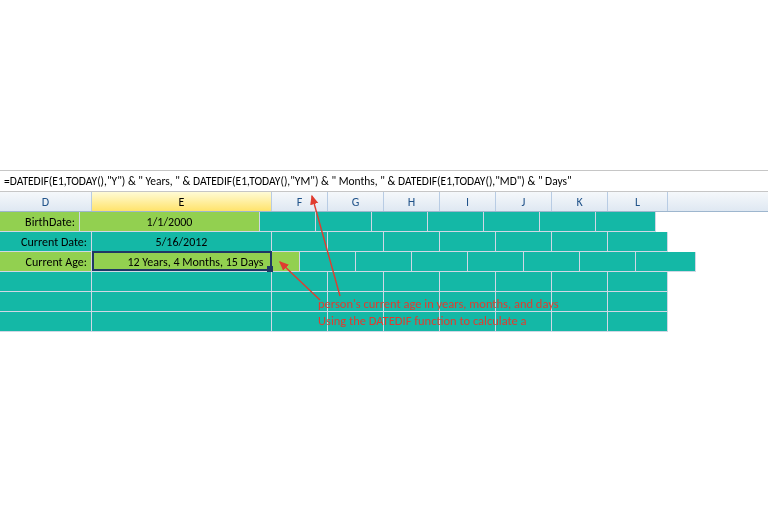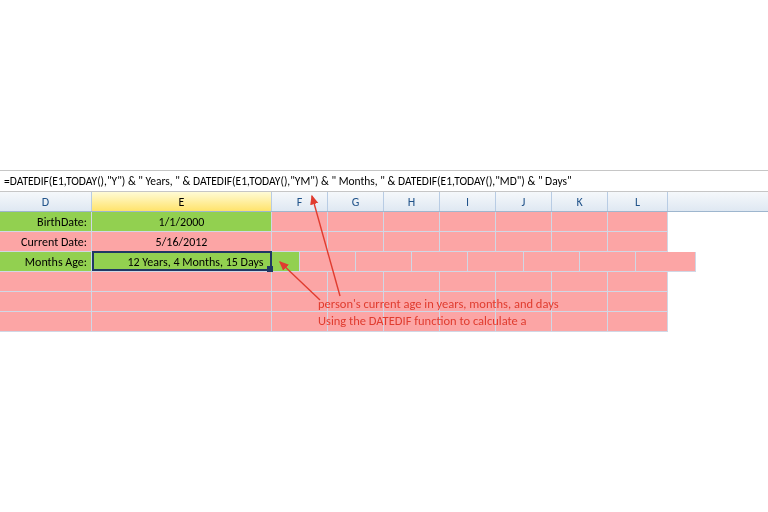--- a/index.html
+++ b/index.html
@@ -45,21 +45,21 @@
       color: #000;
     }
     .grid { position: relative; }
     .row { display: flex; height: 20px; }
     .cell {
       border-right: 1px solid #d0d7e5;
       border-bottom: 1px solid #d0d7e5;
       display: flex;
       align-items: center;
       padding: 0 4px;
-      background: #fca5a5;
+      background: #14b8a6;
       font-size: 12px;
       color: #000;
       overflow: visible;
       white-space: nowrap;
     }
     .cell.label { justify-content: flex-end; }
     .cell.center { justify-content: center; }
     .cell.green { background: #92d050; }
     .selected-outline {
       position: absolute;
@@ -103,21 +103,21 @@
   <div class="col-header" style="width:56px">H</div>
   <div class="col-header" style="width:56px">I</div>
   <div class="col-header" style="width:56px">J</div>
   <div class="col-header" style="width:56px">K</div>
   <div class="col-header" style="width:60px">L</div>
 </div>
 
 <div class="grid">
 
   <div class="row">
-    <div class="cell green label" style="width:92px">BirthDate:</div>
+    <div class="cell green label" style="width:80px">BirthDate:</div>
     <div class="cell green center" style="width:180px">1/1/2000</div>
     <div class="cell" style="width:56px"></div>
     <div class="cell" style="width:56px"></div>
     <div class="cell" style="width:56px"></div>
     <div class="cell" style="width:56px"></div>
     <div class="cell" style="width:56px"></div>
     <div class="cell" style="width:56px"></div>
     <div class="cell" style="width:60px"></div>
   </div>
 
@@ -127,21 +127,21 @@
     <div class="cell" style="width:56px"></div>
     <div class="cell" style="width:56px"></div>
     <div class="cell" style="width:56px"></div>
     <div class="cell" style="width:56px"></div>
     <div class="cell" style="width:56px"></div>
     <div class="cell" style="width:56px"></div>
     <div class="cell" style="width:60px"></div>
   </div>
 
   <div class="row" style="position:relative">
-    <div class="cell green label" style="width:92px">Months Age:</div>
+    <div class="cell green label" style="width:92px">Current Age:</div>
     <div class="cell green center" style="width:208px;position:relative">
       <span>12 Years, 4 Months, 15 Days</span>
     </div>
     <div class="cell" style="width:56px"></div>
     <div class="cell" style="width:56px"></div>
     <div class="cell" style="width:56px"></div>
     <div class="cell" style="width:56px"></div>
     <div class="cell" style="width:56px"></div>
     <div class="cell" style="width:56px"></div>
     <div class="cell" style="width:60px"></div>

